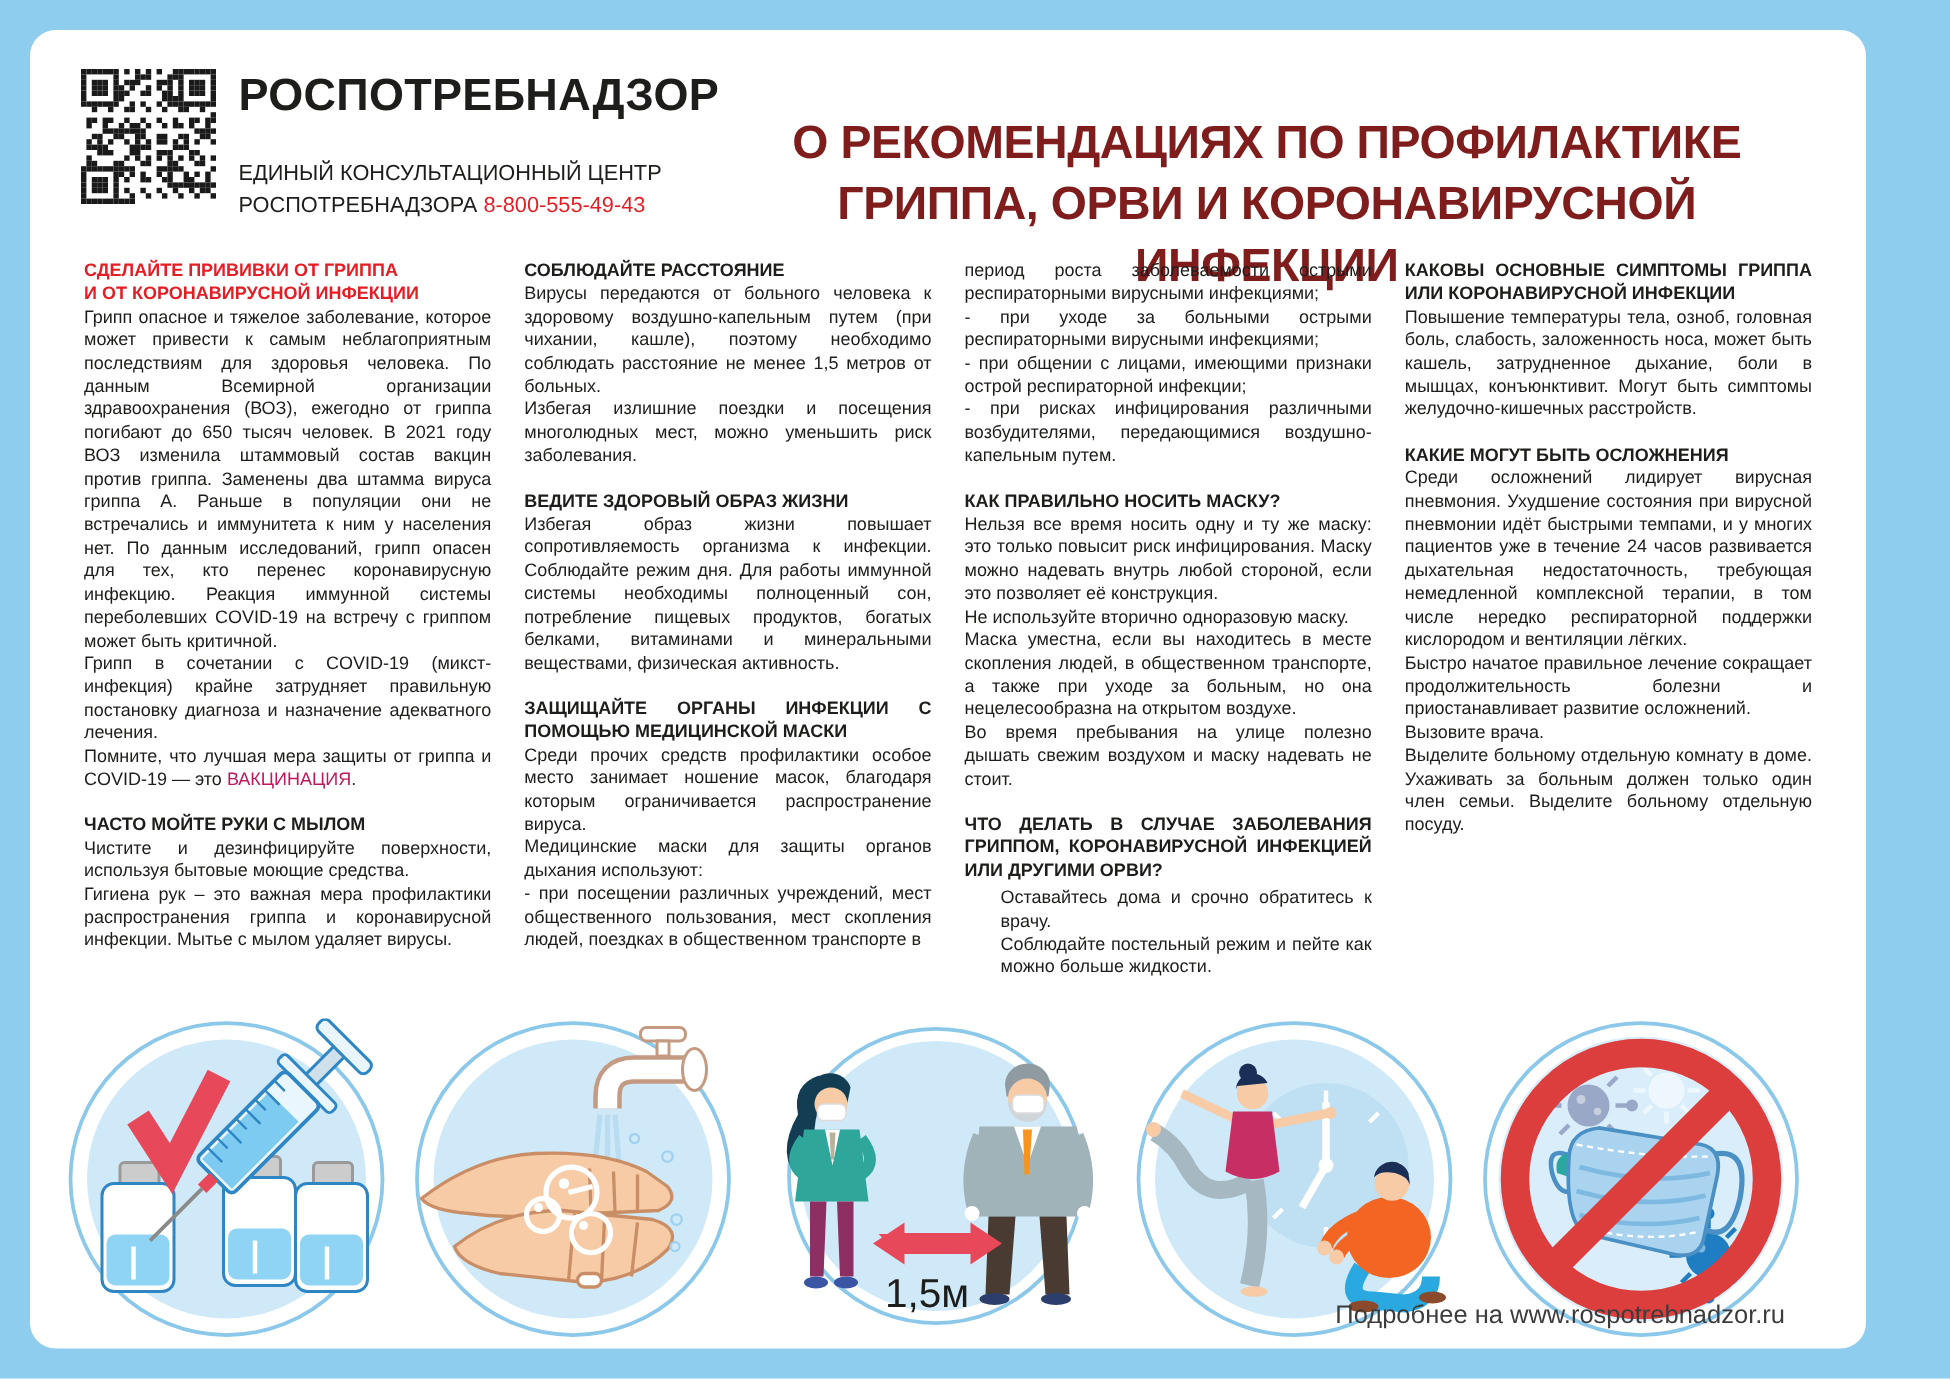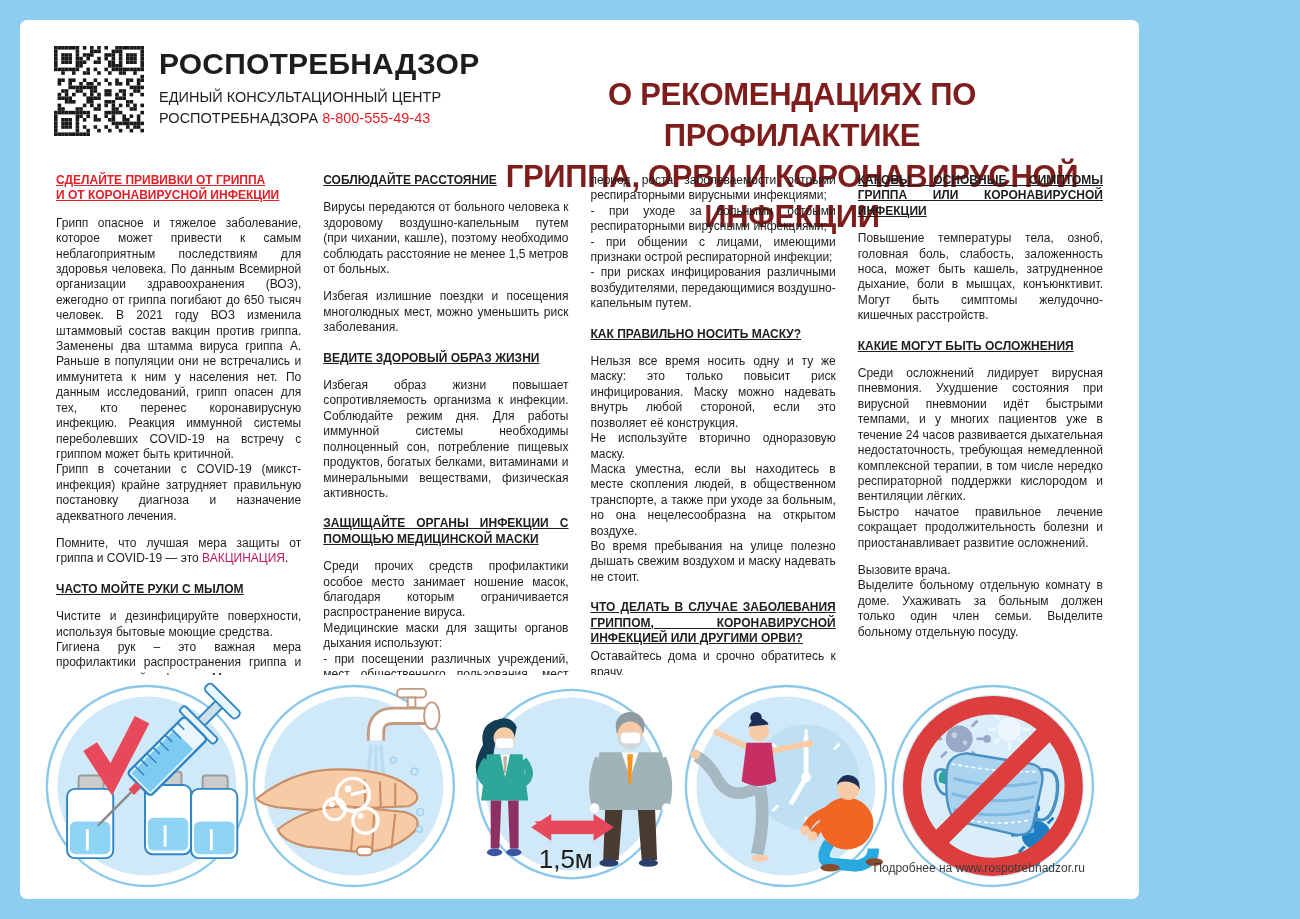--- a/index.html
+++ b/index.html
@@ -3,59 +3,59 @@
 <meta charset="utf-8">
 <style>
   html,body{margin:0;padding:0;}
   body{
     width:1300px;height:919px;position:relative;
     background:#8ecdee;
     font-family:"Liberation Sans", sans-serif;
     color:#1d1d1b;
   }
   .sheet{
-    position:absolute;left:20px;top:20px;width:1119px;height:879px;
-    background:#ffffff;border-radius:7px;overflow:hidden;
+    position:absolute;left:20px;top:20px;width:1224px;height:879px;
+    background:#ffffff;border-radius:17px;overflow:hidden;
   }
   
   .hdr{display:flex;align-items:flex-start;padding:26px 34px 0 34px;height:119px;}
   .brand{display:flex;gap:15px;width:425px;flex:none;}
   .qr{width:90px;height:90px;flex:none;}
   .brand-text{padding-top:2px;}
   .org{font-size:30px;font-weight:bold;letter-spacing:.2px;line-height:1.05;color:#1d1d1b;}
-  .sub{font-size:14.5px;line-height:1.5;margin-top:7px;color:#1d1d1b;}
+  .sub{font-size:14.5px;line-height:1.5;margin-top:26px;color:#1d1d1b;}
   .phone{color:#e31e24;}
   .title{
     flex:1;text-align:center;color:#7f1d1d;font-weight:bold;
     font-size:31px;line-height:1.32;letter-spacing:-.3px;
     padding-top:8px;
   }
   
   .cols{
     display:grid;grid-template-columns:repeat(4,1fr);column-gap:22px;
     padding:8px 36px 0 36px;height:502px;overflow:hidden;
     font-size:12px;line-height:15.4px;text-align:justify;
   }
   .cols h3,.cols p{margin:0;white-space:pre-line;}
-  .cols p{margin-top:12px;}
-  .cols h3{margin-top:15px;font-size:12px;font-weight:bold;text-decoration:underline;}
+  .cols p{}
+  .cols h3{margin-top:15px;font-size:12px;font-weight:bold;}
   .cols .blk:first-child{margin-top:0;}
-  .cols p.tight{margin-top:3px;}
+  .cols p.tight{margin-top:3px;margin-left:24px;}
   .accent{color:#be185d;}
   h3.red{color:#e31e24;}
   
   .illus-row{
     display:flex;justify-content:space-between;align-items:flex-start;
     padding:4px 42px 0 24px;height:220px;
   }
   .illus-row svg{display:block;}
   
   .ftr{
-    position:absolute;right:54px;bottom:24px;
-    font-size:12px;color:#3c3c3c;
+    position:absolute;right:54px;bottom:12px;
+    font-size:17px;color:#3c3c3c;
   }
 </style>
 </head>
 <body>
 
 <div class="sheet">
 
   <header class="hdr">
     <div class="brand">
       <svg id="qr" class="qr" viewBox="0 0 25 25">

